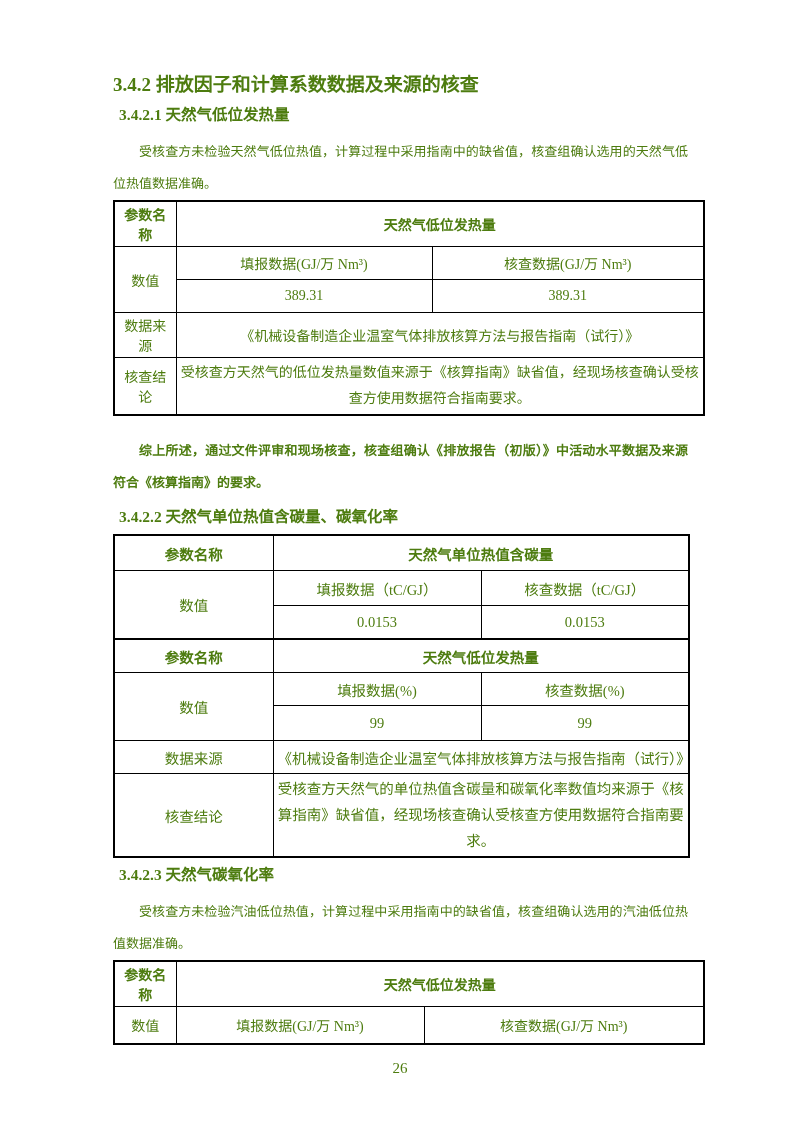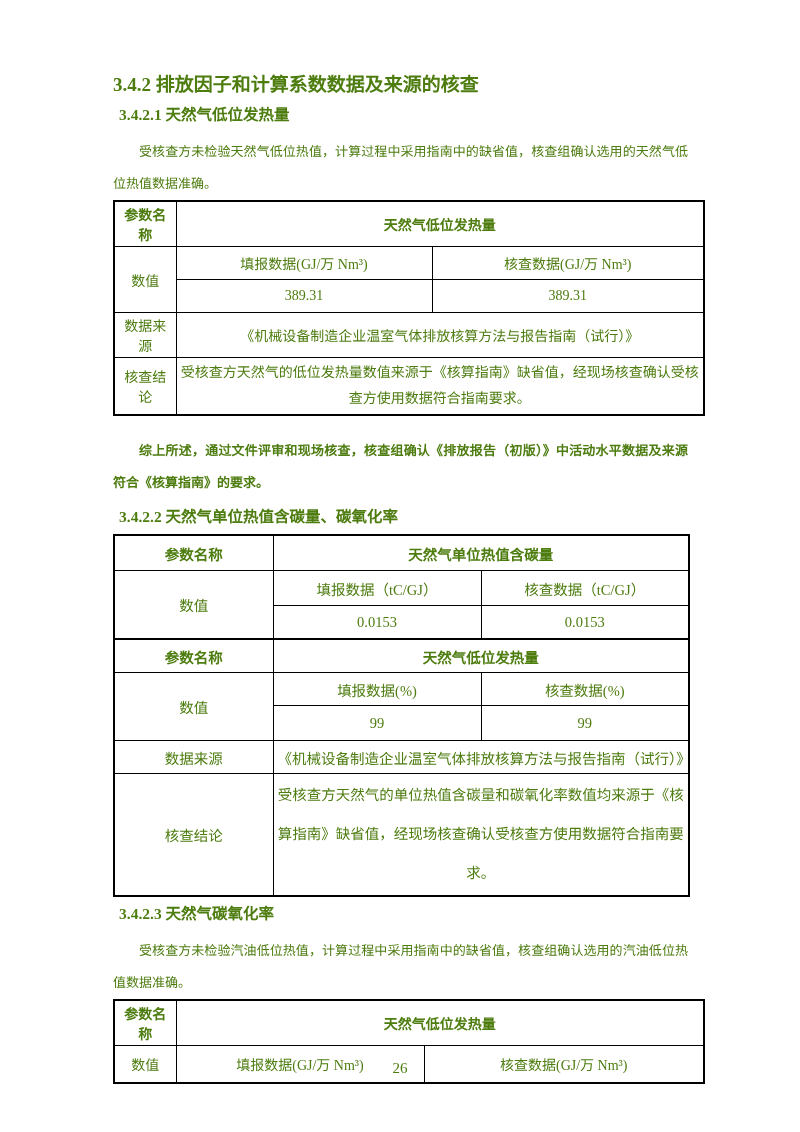--- a/index.html
+++ b/index.html
@@ -52,21 +52,21 @@
     word-break: break-all;
   }
   table.t13 { width: 590px; font-size: 14px; }
   table.t2  { width: 575px; font-size: 14.5px; margin-top: 6px; }
   td.bold { font-weight: bold; }
   td.left {
     text-align: left;
     padding: 4px 9px;
   }
   .t13 td.left { line-height: 26px; }
-  .t2 td.left { line-height: 39px; }
+  .t2 td.left { line-height: 26px; }
   .t13 tr.r1 td { height: 26px; }
   .t13 tr.r2 td { height: 28px; }
   .t13 tr.r3 td { height: 28px; }
   .t13 tr.r4 td { height: 28px; }
   .t3 tr.r1 td { height: 28px; }
   .t3 tr.r2 td { height: 32px; }
   .t2 tr.r1 td { height: 30px; }
   .t2 tr.r2 td { height: 30px; }
   .t2 tr.r3 td { height: 28px; }
   .t2 tr.r4 td { height: 28px; }

